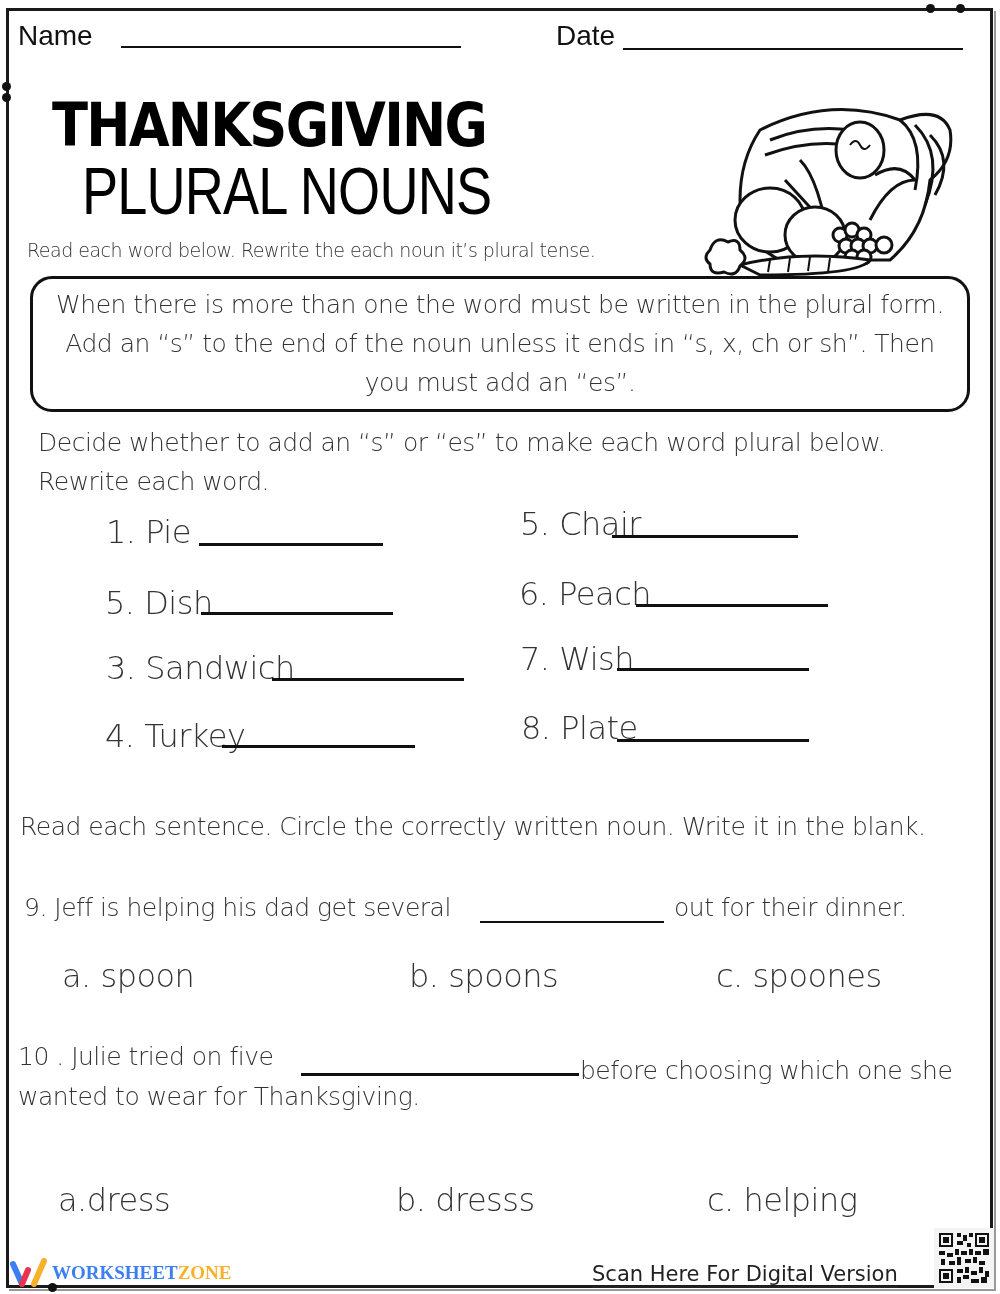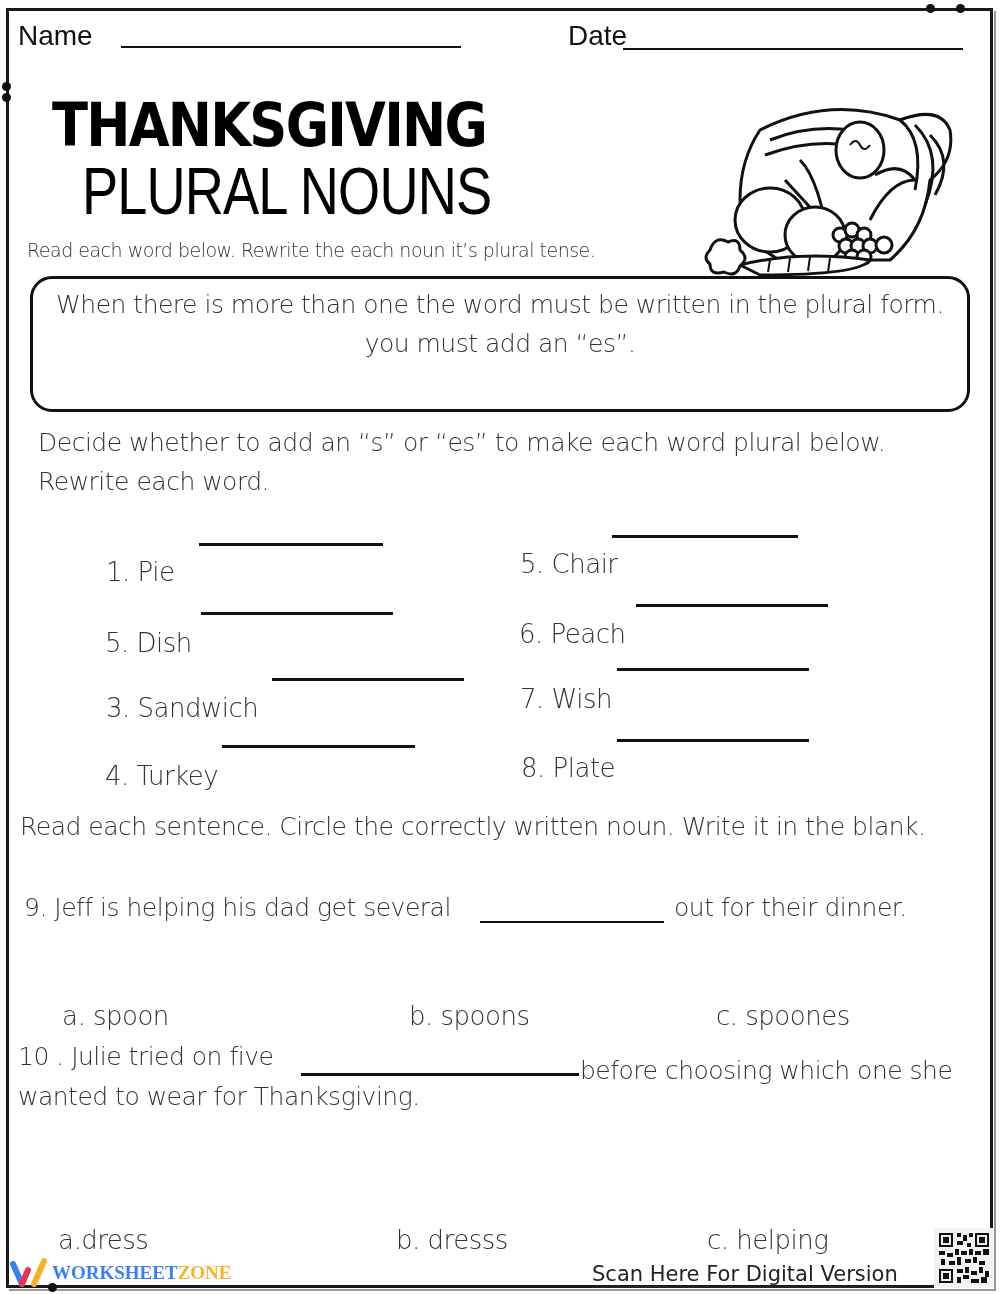--- a/index.html
+++ b/index.html
@@ -36,21 +36,21 @@
     .rule-box {
       position: absolute; left: 30px; top: 276px; width: 940px; height: 136px;
       border: 3px solid #111; border-radius: 22px;
     }
     .rule-text {
       position: absolute; left: 30px; top: 285px; width: 940px;
       text-align: center; font-size: 25px; line-height: 39px; color: #333;
     }
 
     .fs25 { font-size: 25px; }
-    .fs24 { font-size: 26px; margin-top: 44px; }
+    .fs24 { font-size: 32px; }
     .fs19 { font-size: 19px; }
 
     .cornucopia { position: absolute; left: 700px; top: 100px; width: 265px; height: 180px; }
 
     .logo { position: absolute; left: 8px; top: 1258px; width: 40px; height: 30px; }
     .brand { position: absolute; left: 52px; top: 1262px; font-family: Liberation Serif, serif; font-weight: bold; font-size: 19px; letter-spacing: 0px; }
     .brand .w { color: #3b7ff2; }
     .brand .z { color: #f7b22a; }
 
     .scan { position: absolute; left: 592px; top: 1262px; font-family: "DejaVu Sans", sans-serif; font-size: 21px; color: #222; border-bottom: 2px solid #222; line-height: 24px; }
@@ -63,21 +63,21 @@
 <div class="frame"></div>
 
 <div class="dot" style="left:926px;top:4px;width:9px;height:9px;"></div>
 <div class="dot" style="left:956px;top:4px;width:9px;height:9px;"></div>
 <div class="dot" style="left:2px;top:82px;width:9px;height:9px;"></div>
 <div class="dot" style="left:2px;top:93px;width:9px;height:9px;"></div>
 <div class="dot" style="left:48px;top:1283px;width:9px;height:9px;"></div>
 
 <div class="abs hdr-label" style="left:18px;top:20px;">Name</div>
 <div class="line" style="left:121px;top:46px;width:340px;"></div>
-<div class="abs hdr-label" style="left:568px;top:20px;">Date</div>
+<div class="abs hdr-label" style="left:556px;top:20px;">Date</div>
 <div class="line" style="left:623px;top:48px;width:340px;"></div>
 
 <div class="abs title1" style="left:52px;top:90px;">THANKSGIVING</div>
 <div class="abs title2" style="left:82px;top:153px;">PLURAL NOUNS</div>
 
 <svg class="cornucopia" viewBox="0 0 265 180">
   <g fill="#fff" stroke="#111" stroke-width="3" stroke-linejoin="round">
     <path d="M60 30 Q130 -5 200 20 Q240 5 250 30 Q255 60 230 80 Q225 130 190 160 L80 160 Q40 140 40 100 Q40 60 60 30 Z"></path>
     <path d="M200 20 Q225 40 215 90" fill="none"></path>
     <path d="M215 25 Q245 55 225 105" fill="none"></path>
@@ -104,20 +104,21 @@
     <path d="M10 150 q5 -15 18 -8 q12 -5 12 8 q10 8 0 16 q-4 12 -16 6 q-14 4 -14 -8 q-8 -6 0 -14 Z"></path>
     <circle cx="184" cy="145" r="8"></circle>
   </g>
 </svg>
 
 <div class="abs thin fs19" style="left:27px;top:239px;">Read each word below.  Rewrite the each noun it’s plural tense.</div>
 
 <div class="rule-box"></div>
 <div class="rule-text thin">
   <div>When there is more than one the word must be written in the plural form.</div>
+  <div>Add an “s” to the end of the noun unless it ends in “s, x, ch or sh”. Then</div>
   <div>you must add an “es”.</div>
 </div>
 
 <div class="abs thin fs25" style="left:38px;top:428px;">Decide whether to add an “s” or “es” to make each word plural below.</div>
 <div class="abs thin fs25" style="left:38px;top:467px;">Rewrite each word.</div>
 
 <div class="abs thin fs24" style="left:106px;top:513px;">1. Pie</div>
 <div class="line-thick" style="left:199px;top:543px;width:184px;"></div>
 
 <div class="abs thin fs24" style="left:105px;top:584px;">5. Dish</div>

